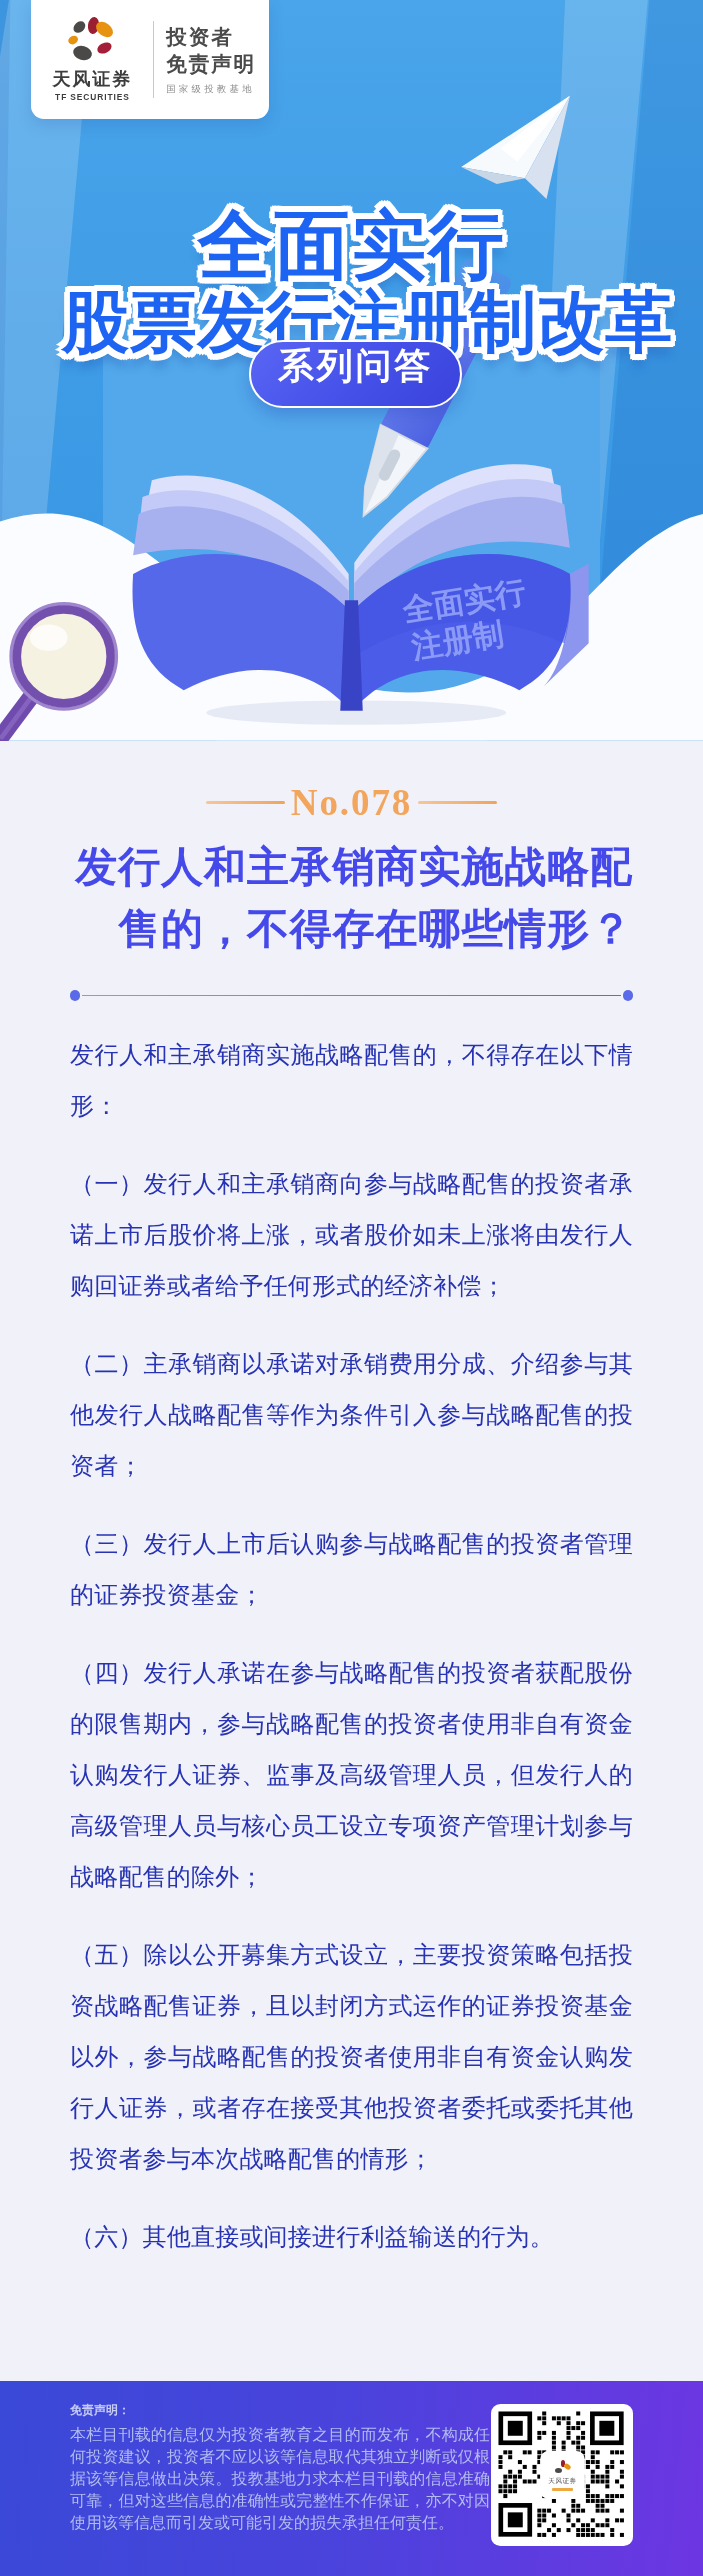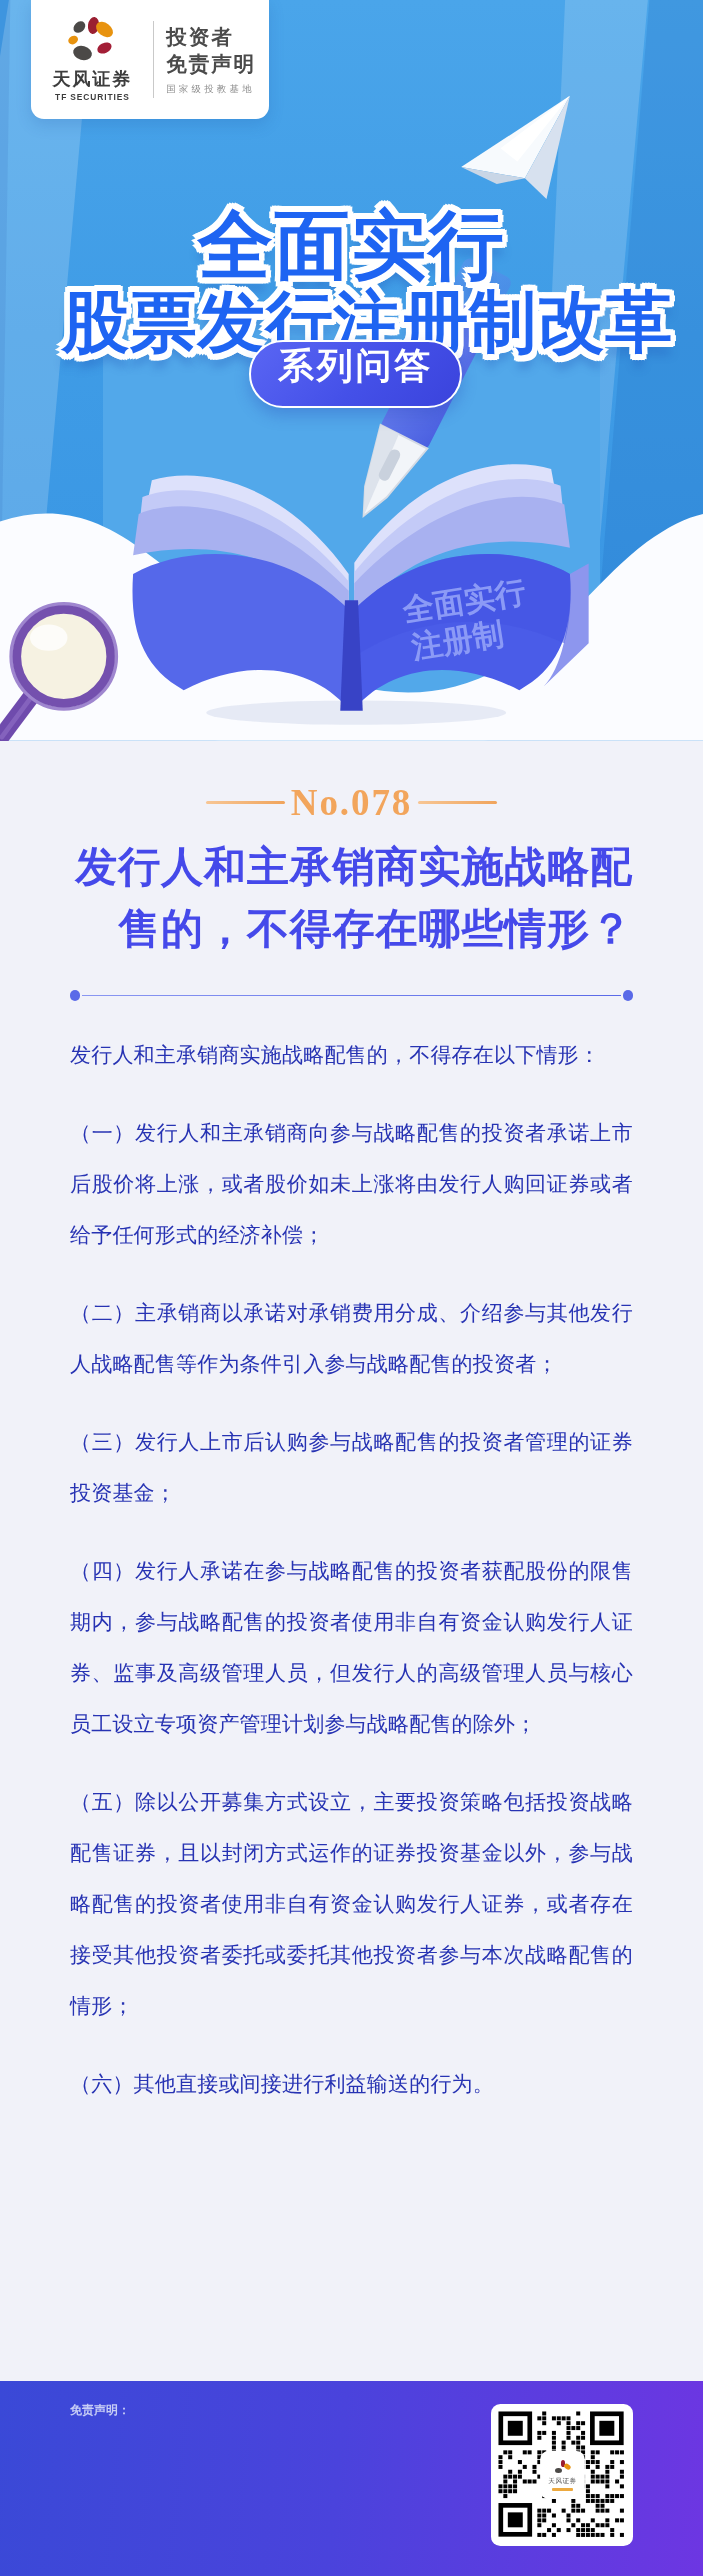--- a/index.html
+++ b/index.html
@@ -71,21 +71,21 @@
         background:linear-gradient(90deg,#f7c695,#f0a45c);}
   .qa-number .num{font-size:37px;font-weight:bold;color:#f2a55c;letter-spacing:1.9px;}
   .qa-title{margin:9.4px 0 0;text-align:center;color:#4549ea;font-size:42px;font-weight:800;
         line-height:62px;letter-spacing:0.9px;}
   .qa-title span{display:block;text-align:right;}
   .divider{display:flex;align-items:center;margin-top:30px;}
   .divider .dot{width:10.3px;height:10.3px;border-radius:50%;background:#5a6ae8;}
   .divider .line{flex:1;height:1.9px;margin:0 1.9px;
         background:linear-gradient(90deg,#8a97f2,#5a6ae8);}
   .qa-body{margin-top:29px;}
-  .qa-body p{margin:0 0 27px;font-size:21px;line-height:51px;color:#2733b3;font-weight:500;
+  .qa-body p{margin:0 0 27px;font-size:24px;line-height:51px;color:#2733b3;font-weight:500;
         text-align:justify;letter-spacing:0.2px;}
   .qa-body p:last-child{margin-bottom:0;}
 
   
   .footer{position:relative;width:703px;height:196px;box-sizing:border-box;
         background:linear-gradient(96deg,#3a49d7 0%,#4a43dc 48%,#6d36e2 100%);
         padding:20.6px 0 0 70px;}
   .disclaimer{width:420px;}
   .disclaimer-title{font-size:12px;color:#c7cdf5;font-weight:600;margin-bottom:5.6px;}
   .disclaimer-body{margin:0;font-size:16px;line-height:22px;color:#b2bcf0;text-align:justify;}
@@ -230,20 +230,21 @@
       <p>（三）发行人上市后认购参与战略配售的投资者管理的证券投资基金；</p>
       <p>（四）发行人承诺在参与战略配售的投资者获配股份的限售期内，参与战略配售的投资者使用非自有资金认购发行人证券、监事及高级管理人员，但发行人的高级管理人员与核心员工设立专项资产管理计划参与战略配售的除外；</p>
       <p>（五）除以公开募集方式设立，主要投资策略包括投资战略配售证券，且以封闭方式运作的证券投资基金以外，参与战略配售的投资者使用非自有资金认购发行人证券，或者存在接受其他投资者委托或委托其他投资者参与本次战略配售的情形；</p>
       <p>（六）其他直接或间接进行利益输送的行为。</p>
     </div>
   </main>
 
   <footer class="footer">
     <div class="disclaimer">
       <div class="disclaimer-title">免责声明：</div>
+      <p class="disclaimer-body">本栏目刊载的信息仅为投资者教育之目的而发布，不构成任何投资建议，投资者不应以该等信息取代其独立判断或仅根据该等信息做出决策。投教基地力求本栏目刊载的信息准确可靠，但对这些信息的准确性或完整性不作保证，亦不对因使用该等信息而引发或可能引发的损失承担任何责任。</p>
     </div>
     <div class="qr-box">
       <svg id="qr-svg" width="142" height="142" viewBox="0 0 152 152">
         <rect x="0" y="0" width="152" height="152" rx="10" fill="#ffffff"></rect>
       <rect x="54.800000000000004" y="8" width="4.3" height="4.3" fill="#000"></rect>
           <rect x="91.2" y="8" width="4.3" height="4.3" fill="#000"></rect>
           <rect x="49.6" y="13.2" width="4.3" height="4.3" fill="#000"></rect>
           <rect x="54.800000000000004" y="13.2" width="4.3" height="4.3" fill="#000"></rect>
           <rect x="65.2" y="13.2" width="4.3" height="4.3" fill="#000"></rect>
           <rect x="70.4" y="13.2" width="4.3" height="4.3" fill="#000"></rect>

